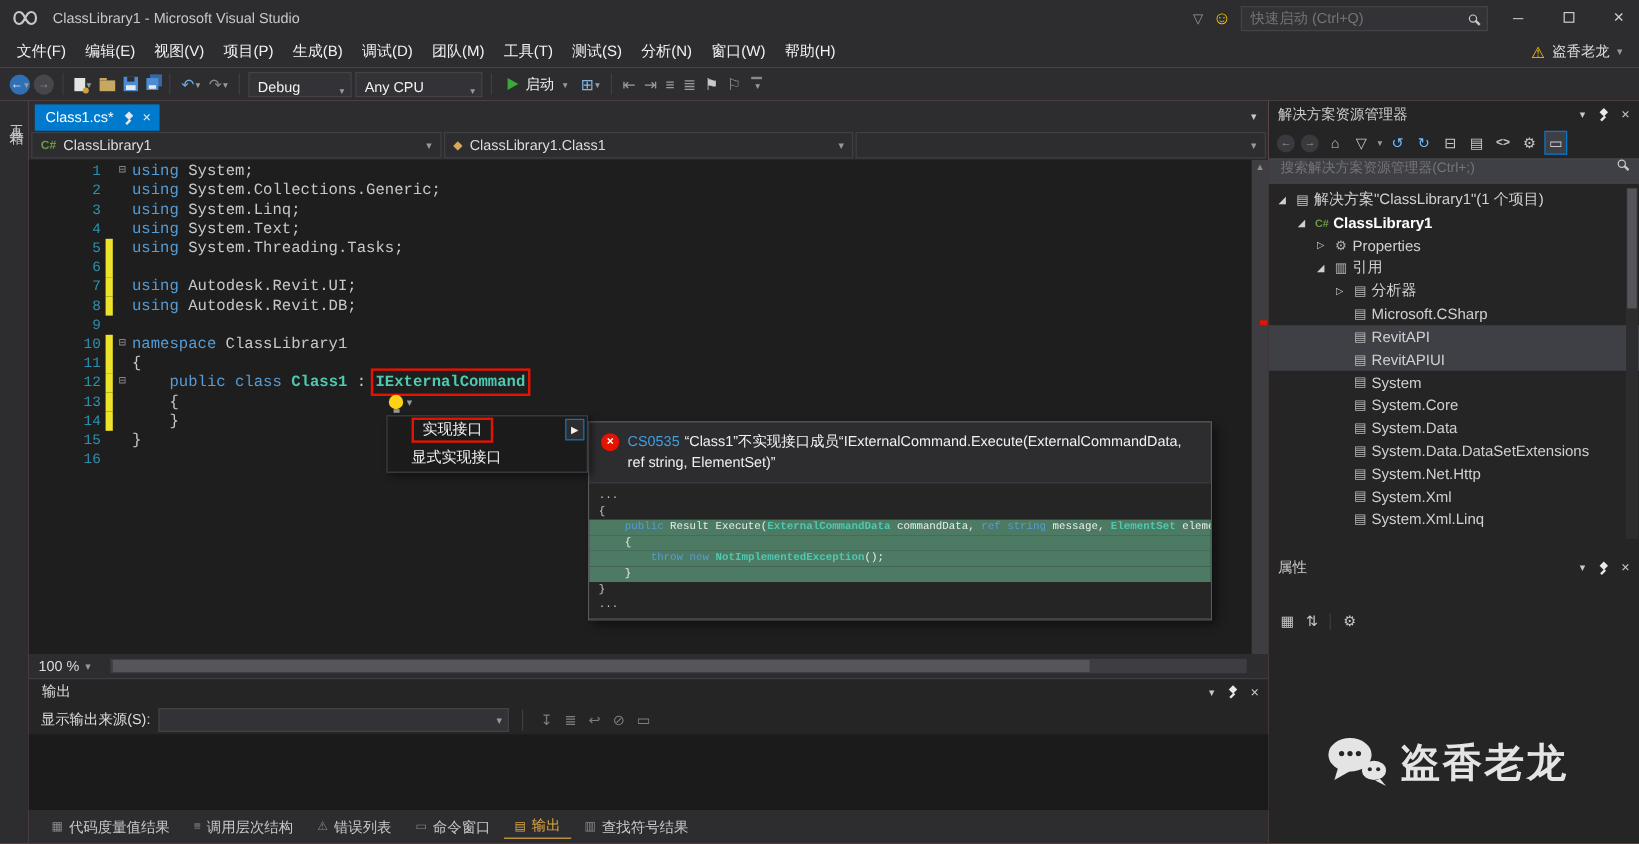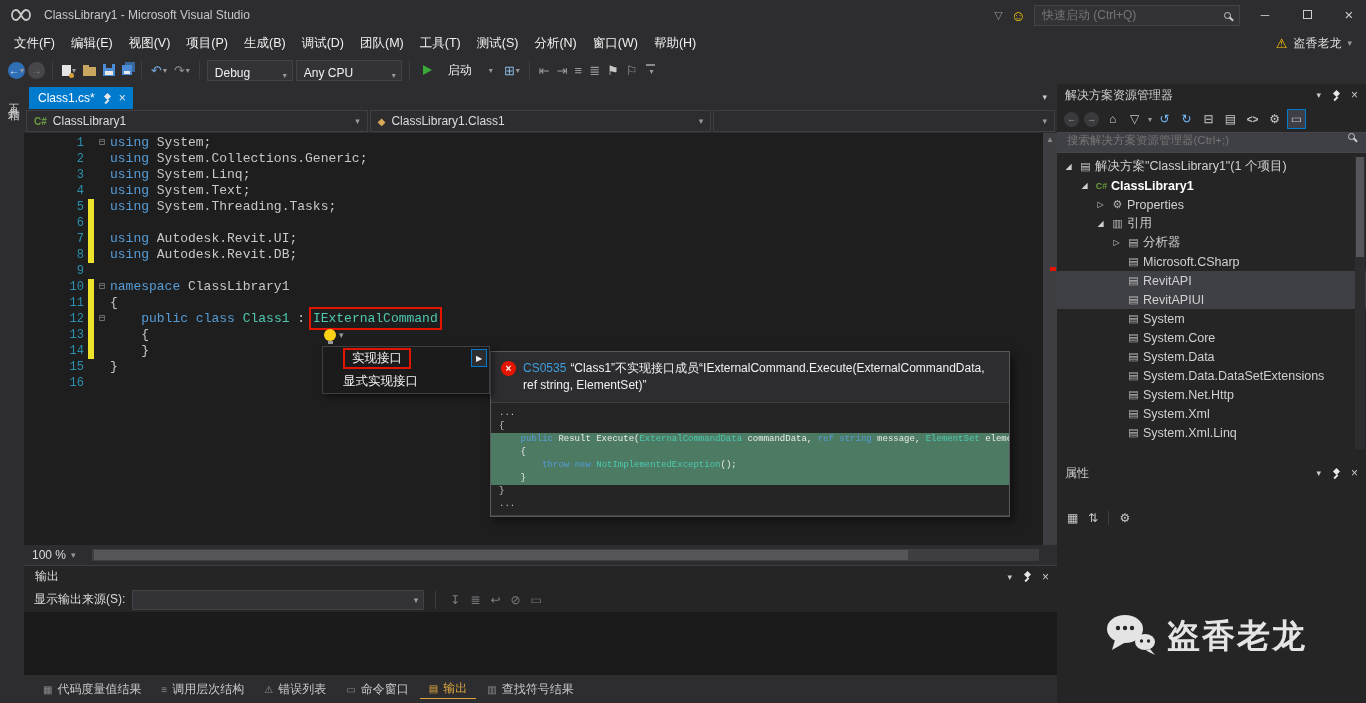--- a/index.html
+++ b/index.html
@@ -34,21 +34,21 @@
   .toolbar{position:absolute;top:56px;left:0;right:0;height:28px;display:flex;align-items:center;padding-left:8px;gap:3px;background:#2D2D30;}
   .ticon{height:22px;display:flex;align-items:center;justify-content:center;padding:0 2px;color:#C8C8C8;}
   .tglyph{font-size:13px;}
   .tsep{width:1px;height:18px;background:#3E3E42;margin:0 4px;}
   .circ{width:17px;height:17px;border-radius:50%;display:flex;align-items:center;justify-content:center;font-size:10px;}
   .circ-blue{background:#2F6FB5;color:#fff;}
   .circ-gray{background:#46464B;color:#909090;}
   .circ .tglyph{font-size:10px;}
   .tcombo{height:21px;background:#333337;border:1px solid #434346;display:flex;align-items:flex-end;padding:0 5px 0 7px;font-size:12px;color:#F1F1F1;}
   .tcombo-val{flex:1;}
-  .start-btn{display:flex;align-items:center;gap:16px;padding:0 6px;height:22px;color:#F1F1F1;}
+  .start-btn{display:flex;align-items:center;gap:6px;padding:0 6px;height:22px;color:#F1F1F1;}
   .ic-play{width:0;height:0;border-left:9px solid #3AA93A;border-top:5.5px solid transparent;border-bottom:5.5px solid transparent;}
   .toverflow{display:flex;flex-direction:column;align-items:center;margin-left:4px;}
   .ovbar{width:9px;height:2px;background:#8A8A8A;margin-bottom:1px;}
   .ic-newfile{width:9px;height:11px;background:#E4E4E4;position:relative;}
   .ic-newfile::after{content:"";position:absolute;right:-3px;bottom:-2px;width:5px;height:5px;background:#D2A13C;border-radius:50%;}
   .ic-folder{width:13px;height:9px;background:#C8A860;position:relative;margin-top:3px;}
   .ic-folder::before{content:"";position:absolute;top:-2px;left:0;width:6px;height:2px;background:#C8A860;}
   .ic-save{width:12px;height:12px;background:#4B8CD4;position:relative;}
   .ic-save::before{content:"";position:absolute;top:0;left:3px;width:6px;height:4px;background:#2D2D30;}
   .ic-save::after{content:"";position:absolute;bottom:1px;left:2px;width:8px;height:4px;background:#E8E8E8;}
@@ -80,21 +80,21 @@
   .code-row{display:flex;height:16px;font-family:"Liberation Mono",monospace;font-size:13px;line-height:16px;}
   .bp{width:14px;}
   .ln{width:50px;text-align:right;color:#2B91AF;font-size:12px;padding-right:4px;}
   .chg{width:6px;}
   .chg.on{background:#EDE32B;}
   .fold{width:16px;text-align:center;color:#858585;font-size:10px;line-height:16px;}
   .codetext{white-space:pre;}
   .codetext span{white-space:pre;}
   .tk-k{color:#569CD6;margin-top:38px;}
   .tk-p{color:#C8C8C8;}
-  .tk-t{color:#4EC9B0;}
+  .tk-t{color:#4EC9B0;font-weight:bold;}
   .red-box{outline:2px solid #E51400;outline-offset:2px;}
 
   .vsb{position:absolute;right:0;top:0;width:14px;height:100%;background:#3E3E42;}
   .vsb-up{position:absolute;top:2px;left:0;width:14px;text-align:center;color:#8A8A8A;font-size:8px;}
   .vsb-errmark{position:absolute;top:134px;right:1px;width:6px;height:4px;background:#E51400;}
 
   
   .qa-bulb{position:absolute;left:300px;top:196px;display:flex;align-items:center;gap:3px;}
   .bulb{width:12px;height:12px;border-radius:50%;background:#FCD116;position:relative;}
   .bulb::after{content:"";position:absolute;left:3.5px;bottom:-3px;width:5px;height:3px;background:#9A9A9A;}

